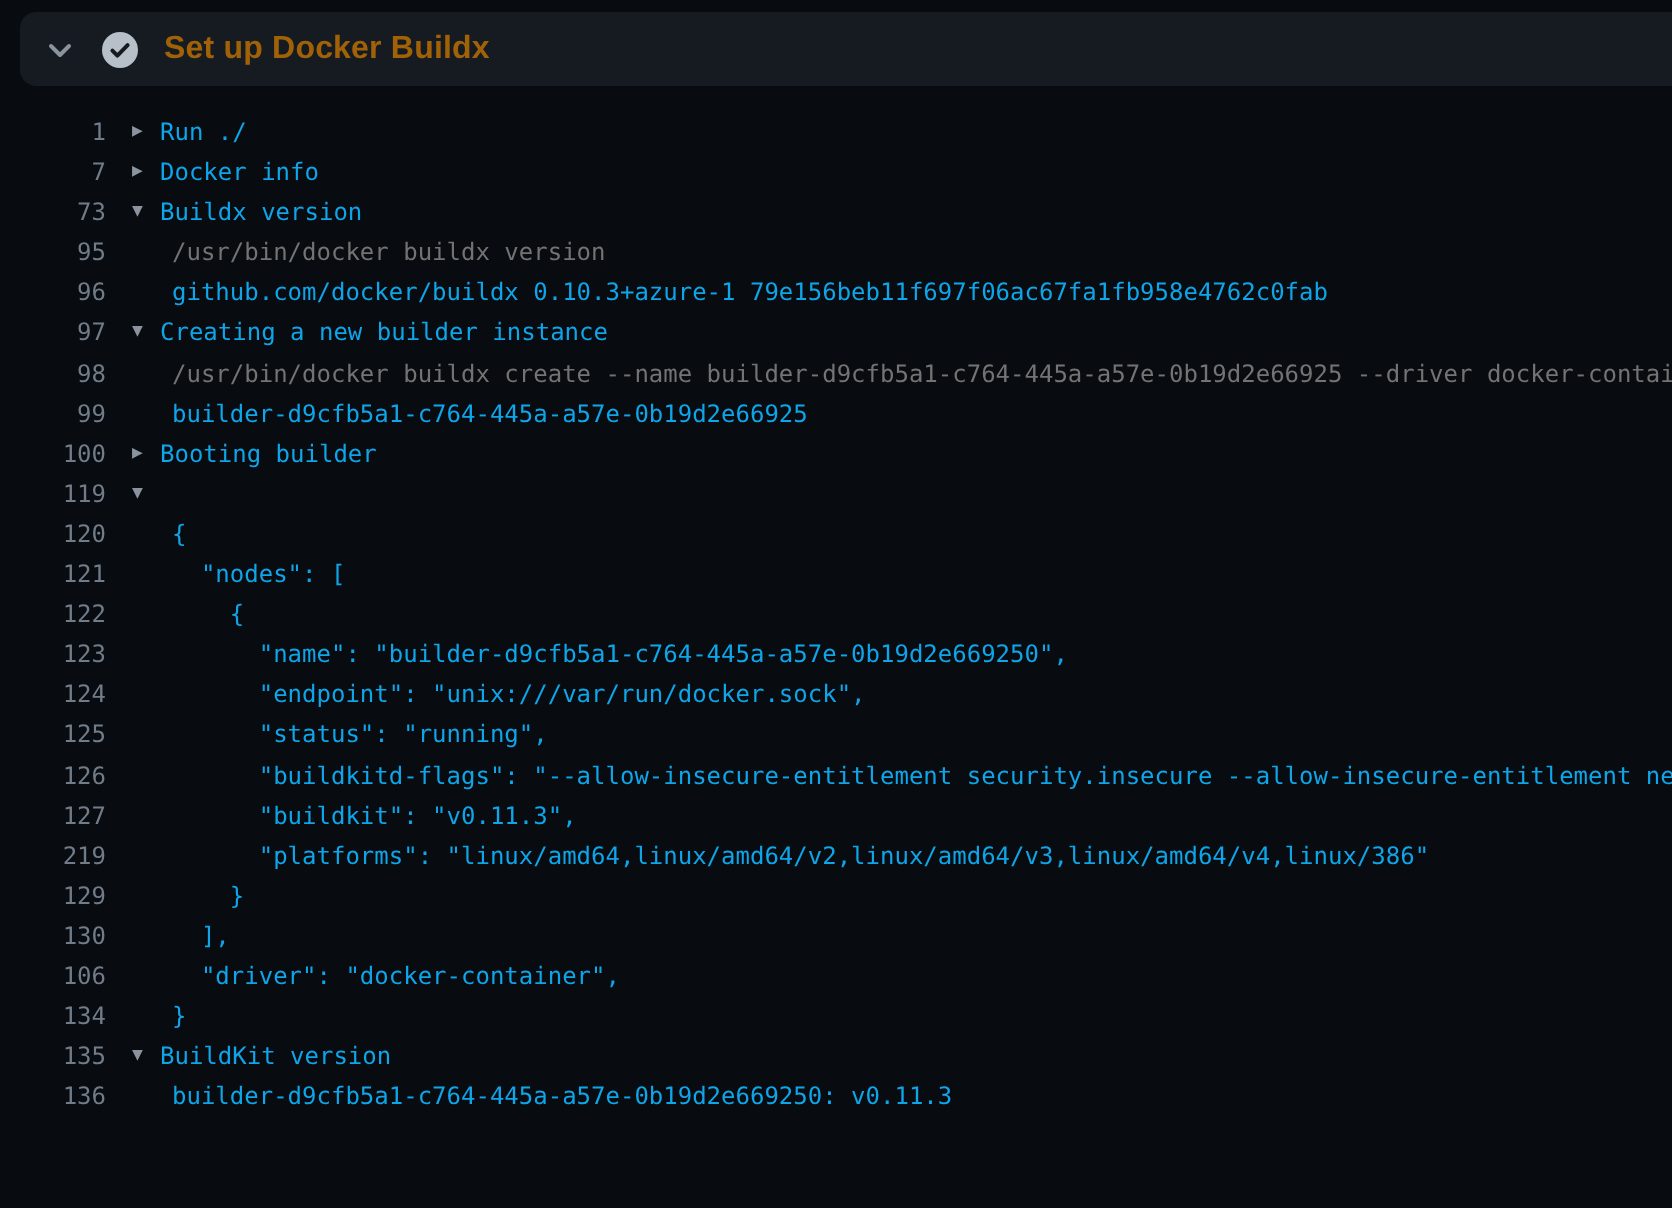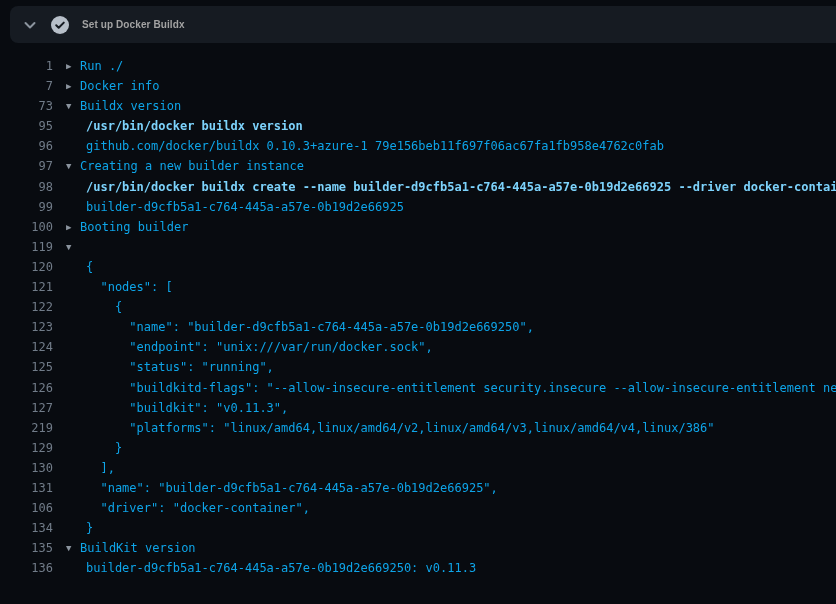--- a/index.html
+++ b/index.html
@@ -40,23 +40,23 @@
   }
   .step-header .status {
     margin-left: 13px;
     width: 18px;
     height: 18px;
     flex: none;
   }
   .step-header .title {
     margin-left: 13px;
     font-family: "Liberation Sans", sans-serif;
-    font-size: 10px;
+    font-size: 16px;
     font-weight: 600;
-    color: #a3a3a3;
+    color: #a16207;
     letter-spacing: 0.1px;
   }
 
   
   .log {
     position: absolute;
     top: 43px;
     left: 0;
     right: 0;
     bottom: 0;
@@ -87,22 +87,22 @@
     text-align: left;
   }
   .row .text {
     color: #0ea5e9;
     overflow: hidden;
   }
   .row.child .text {
     padding-left: 6px;
   }
   .row.command .text {
-    color: #7dd3fc;
-    font-weight: 700;
+    color: #737373;
+    font-weight: 400;
   }
   .row.group { cursor: pointer; }
 </style>
 </head>
 <body>
 
 <div class="step-header">
   <span class="chevron">
     <svg width="16" height="16" viewBox="0 0 16 16">
       <path d="M3.5 6l4.5 4.5L12.5 6" fill="none" stroke="#8b949e" stroke-width="2" stroke-linecap="round" stroke-linejoin="round"></path>
@@ -217,25 +217,20 @@
     <span class="num">129</span>
     <span class="arrow"></span>
     <span class="text">    }</span>
   </div>
       <div class="row child">
     <span class="num">130</span>
     <span class="arrow"></span>
     <span class="text">  ],</span>
   </div>
       <div class="row child">
-    <span class="num">131</span>
-    <span class="arrow"></span>
-    <span class="text">  "name": "builder-d9cfb5a1-c764-445a-a57e-0b19d2e66925",</span>
-  </div>
-      <div class="row child">
     <span class="num">106</span>
     <span class="arrow"></span>
     <span class="text">  "driver": "docker-container",</span>
   </div>
       <div class="row child">
     <span class="num">134</span>
     <span class="arrow"></span>
     <span class="text">}</span>
   </div>
       <div class="row group">

